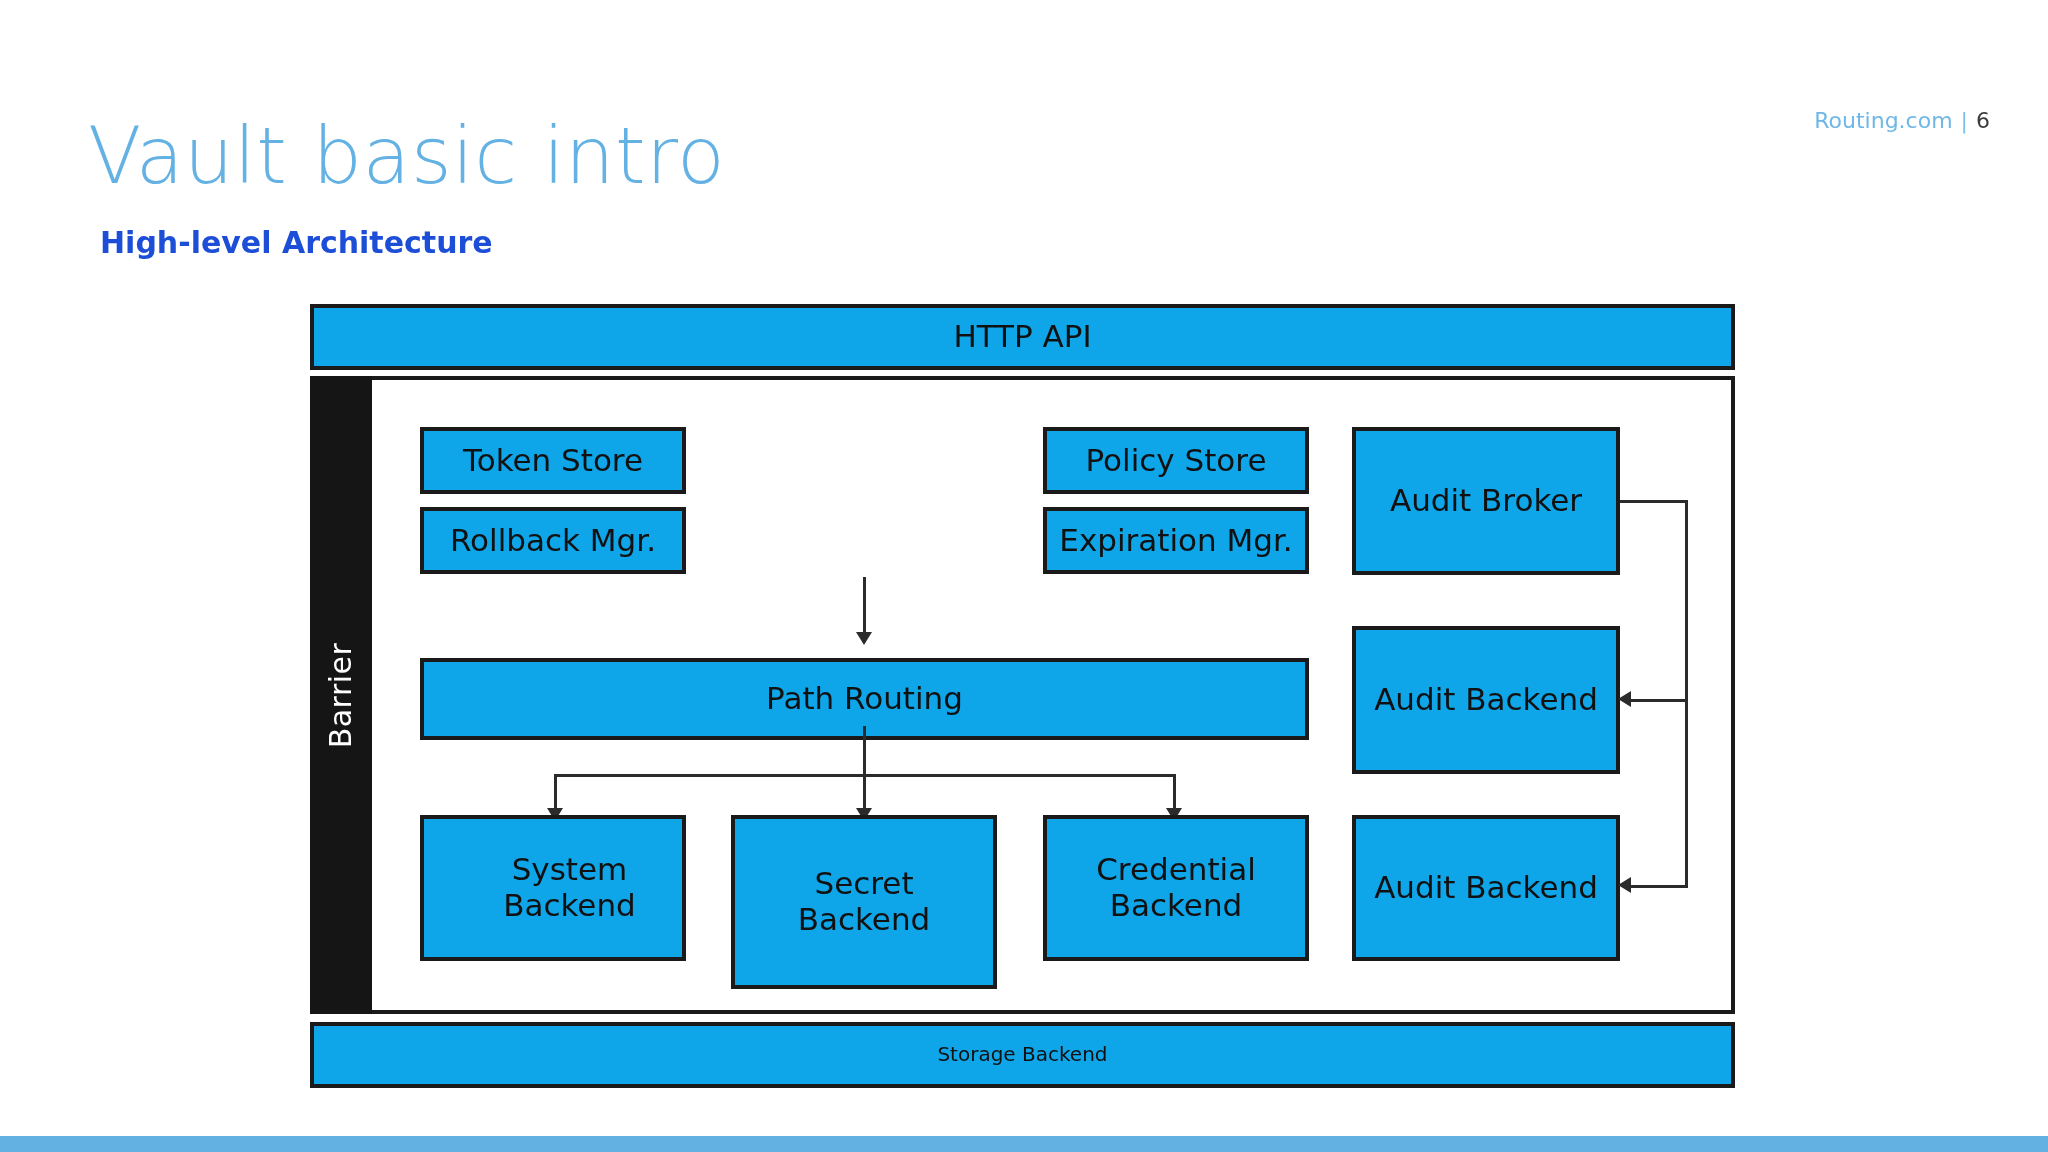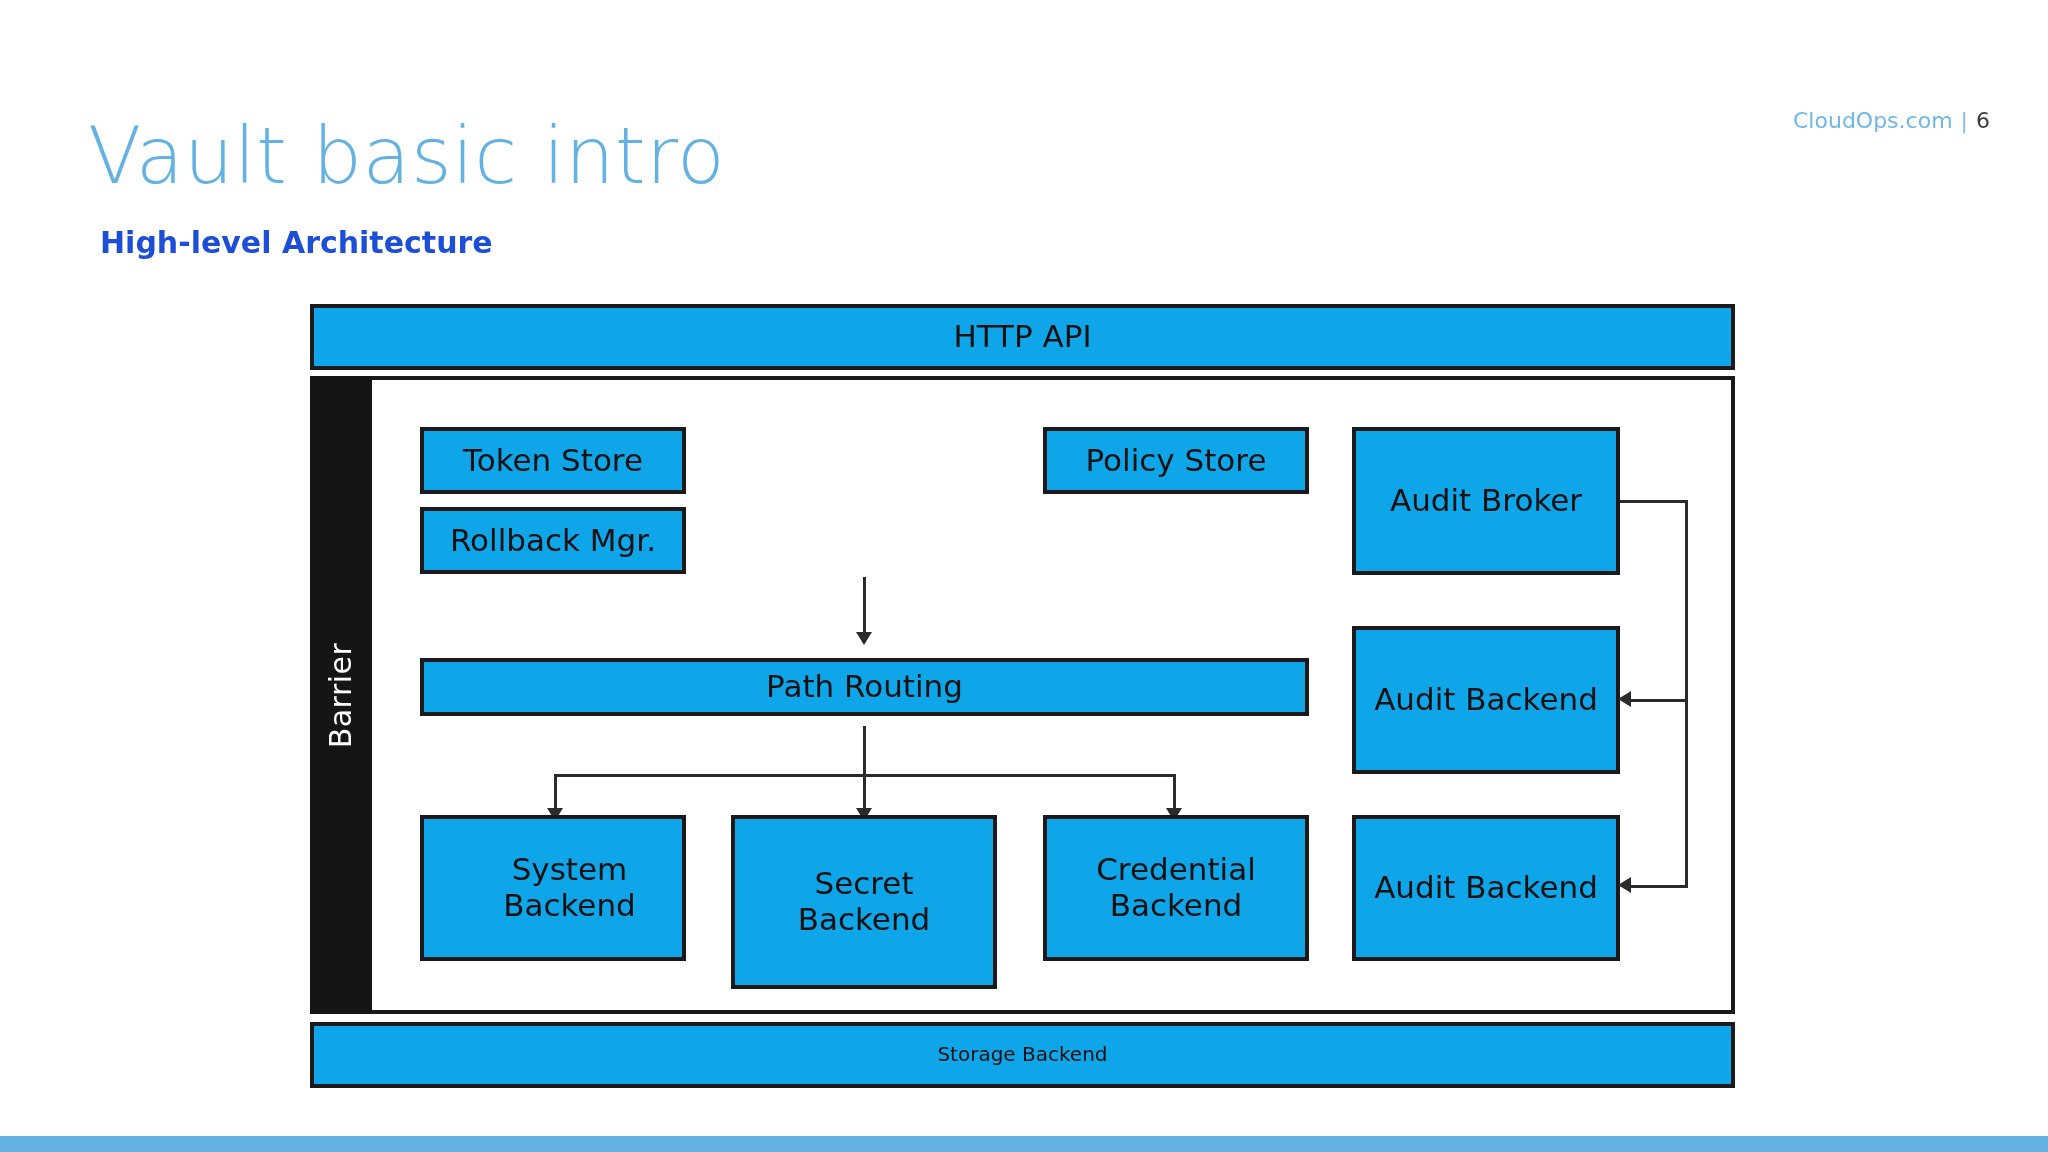--- a/index.html
+++ b/index.html
@@ -130,21 +130,21 @@
     border-bottom: 8px solid transparent;
     border-right: 13px solid #2b2b2b;
   }
 </style>
 </head>
 <body>
 
 <div id="slide-title">Vault basic intro</div>
 
 <div id="header-meta">
-  <span class="brand">CloudOps.com</span><span class="sep">|</span><span class="pageno">6</span>
+  <span class="brand">Routing.com</span><span class="sep">|</span><span class="pageno">6</span>
 </div>
 
 <div id="subtitle">High-level Architecture</div>
 
 <div id="diagram">
 
   <div class="dbox bar-http" style="left:310px; top:304px; width:1425px; height:66px;">HTTP API</div>
 
   <div class="frame" style="left:310px; top:376px; width:1425px; height:638px;"></div>
 
@@ -152,27 +152,28 @@
     <span class="blabel">Barrier</span>
   </div>
 
   <div class="dbox" style="left:420px; top:427px; width:266px; height:67px;">Token Store</div>
 
   <div class="dbox" style="left:420px; top:507px; width:266px; height:67px;">Rollback Mgr.</div>
 
 
   <div class="dbox" style="left:1043px; top:427px; width:266px; height:67px;">Policy Store</div>
 
+  <div class="dbox" style="left:1043px; top:507px; width:266px; height:67px;">Expiration Mgr.</div>
 
   <div class="dbox" style="left:1352px; top:427px; width:268px; height:148px;">Audit Broker</div>
 
   <div class="ln-v" style="left:863px; top:577px; height:62px;"></div>
   <div class="arr-down" style="left:856px; top:632px;"></div>
 
-  <div class="dbox" style="left:420px; top:658px; width:889px; height:58px;">Path Routing</div>
+  <div class="dbox" style="left:420px; top:658px; width:889px; height:82px;">Path Routing</div>
 
   <div class="dbox" style="left:1352px; top:626px; width:268px; height:148px;">Audit Backend</div>
 
   <div class="ln-v" style="left:863px; top:726px; height:50px;"></div>
   <div class="ln-h" style="left:554px; top:774px; width:622px;"></div>
 
   <div class="ln-v" style="left:554px; top:774px; height:41px;"></div>
   <div class="arr-down" style="left:547px; top:808px;"></div>
 
   <div class="ln-v" style="left:863px; top:774px; height:41px;"></div>

